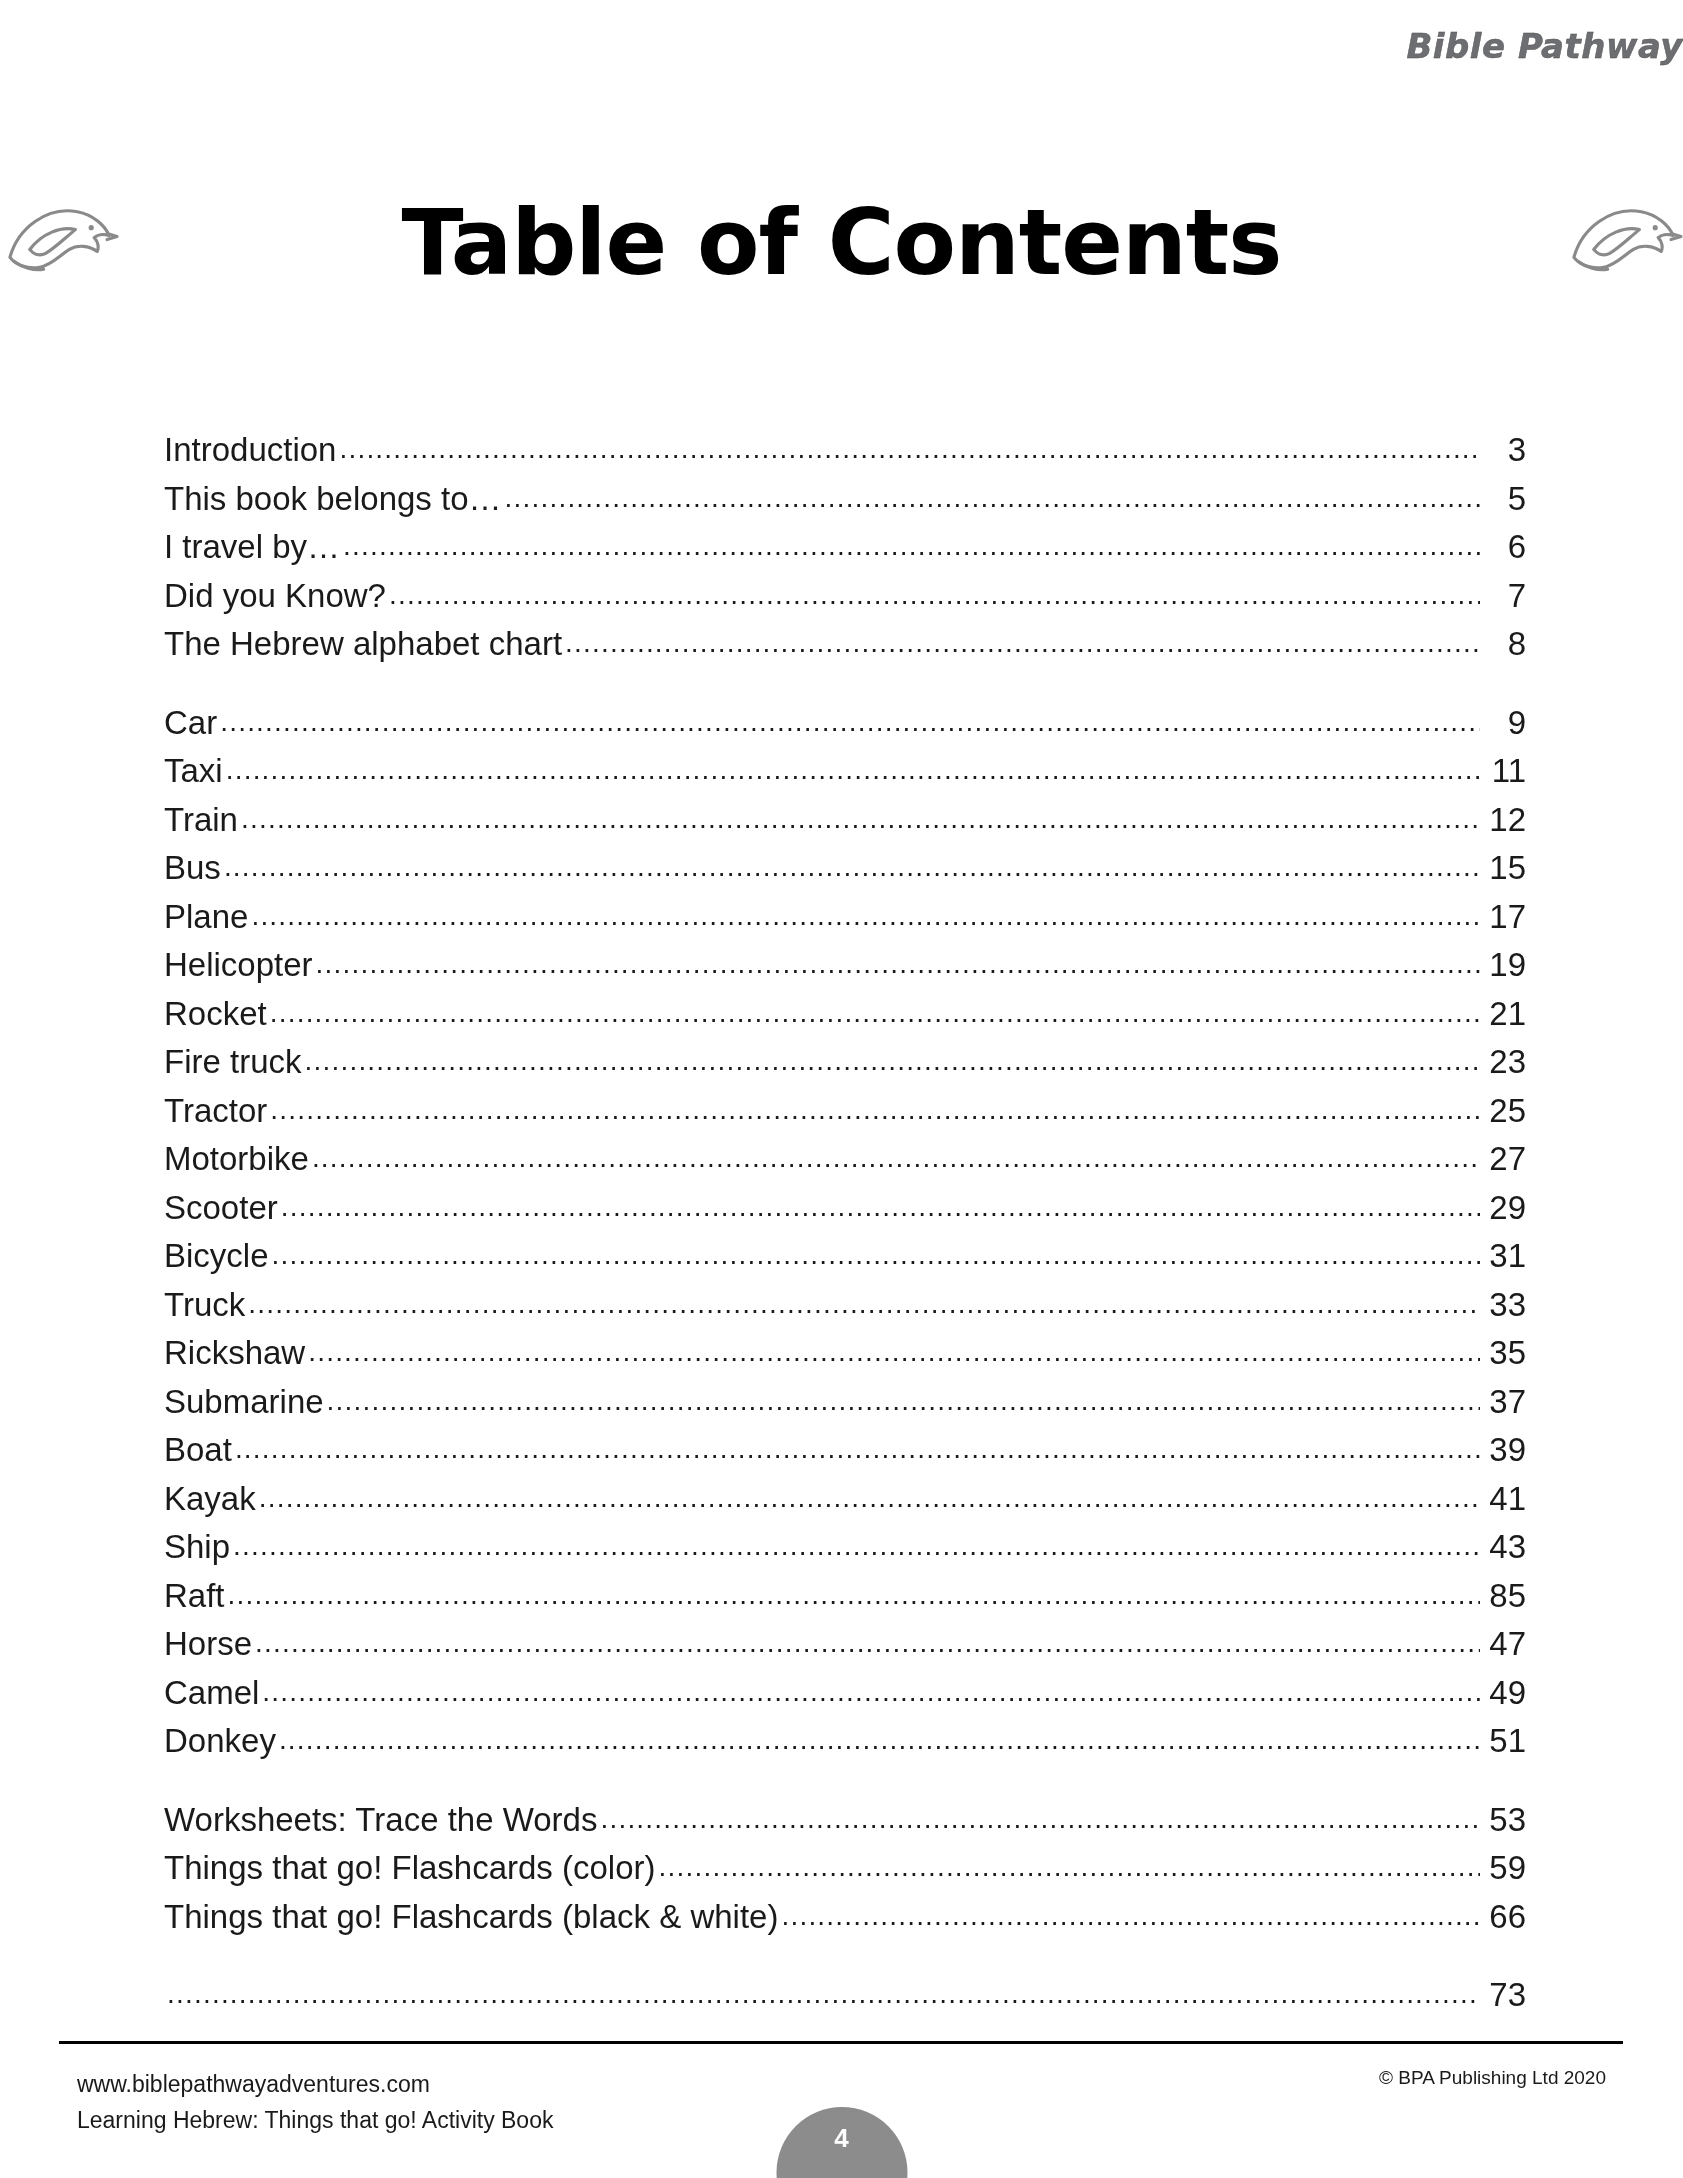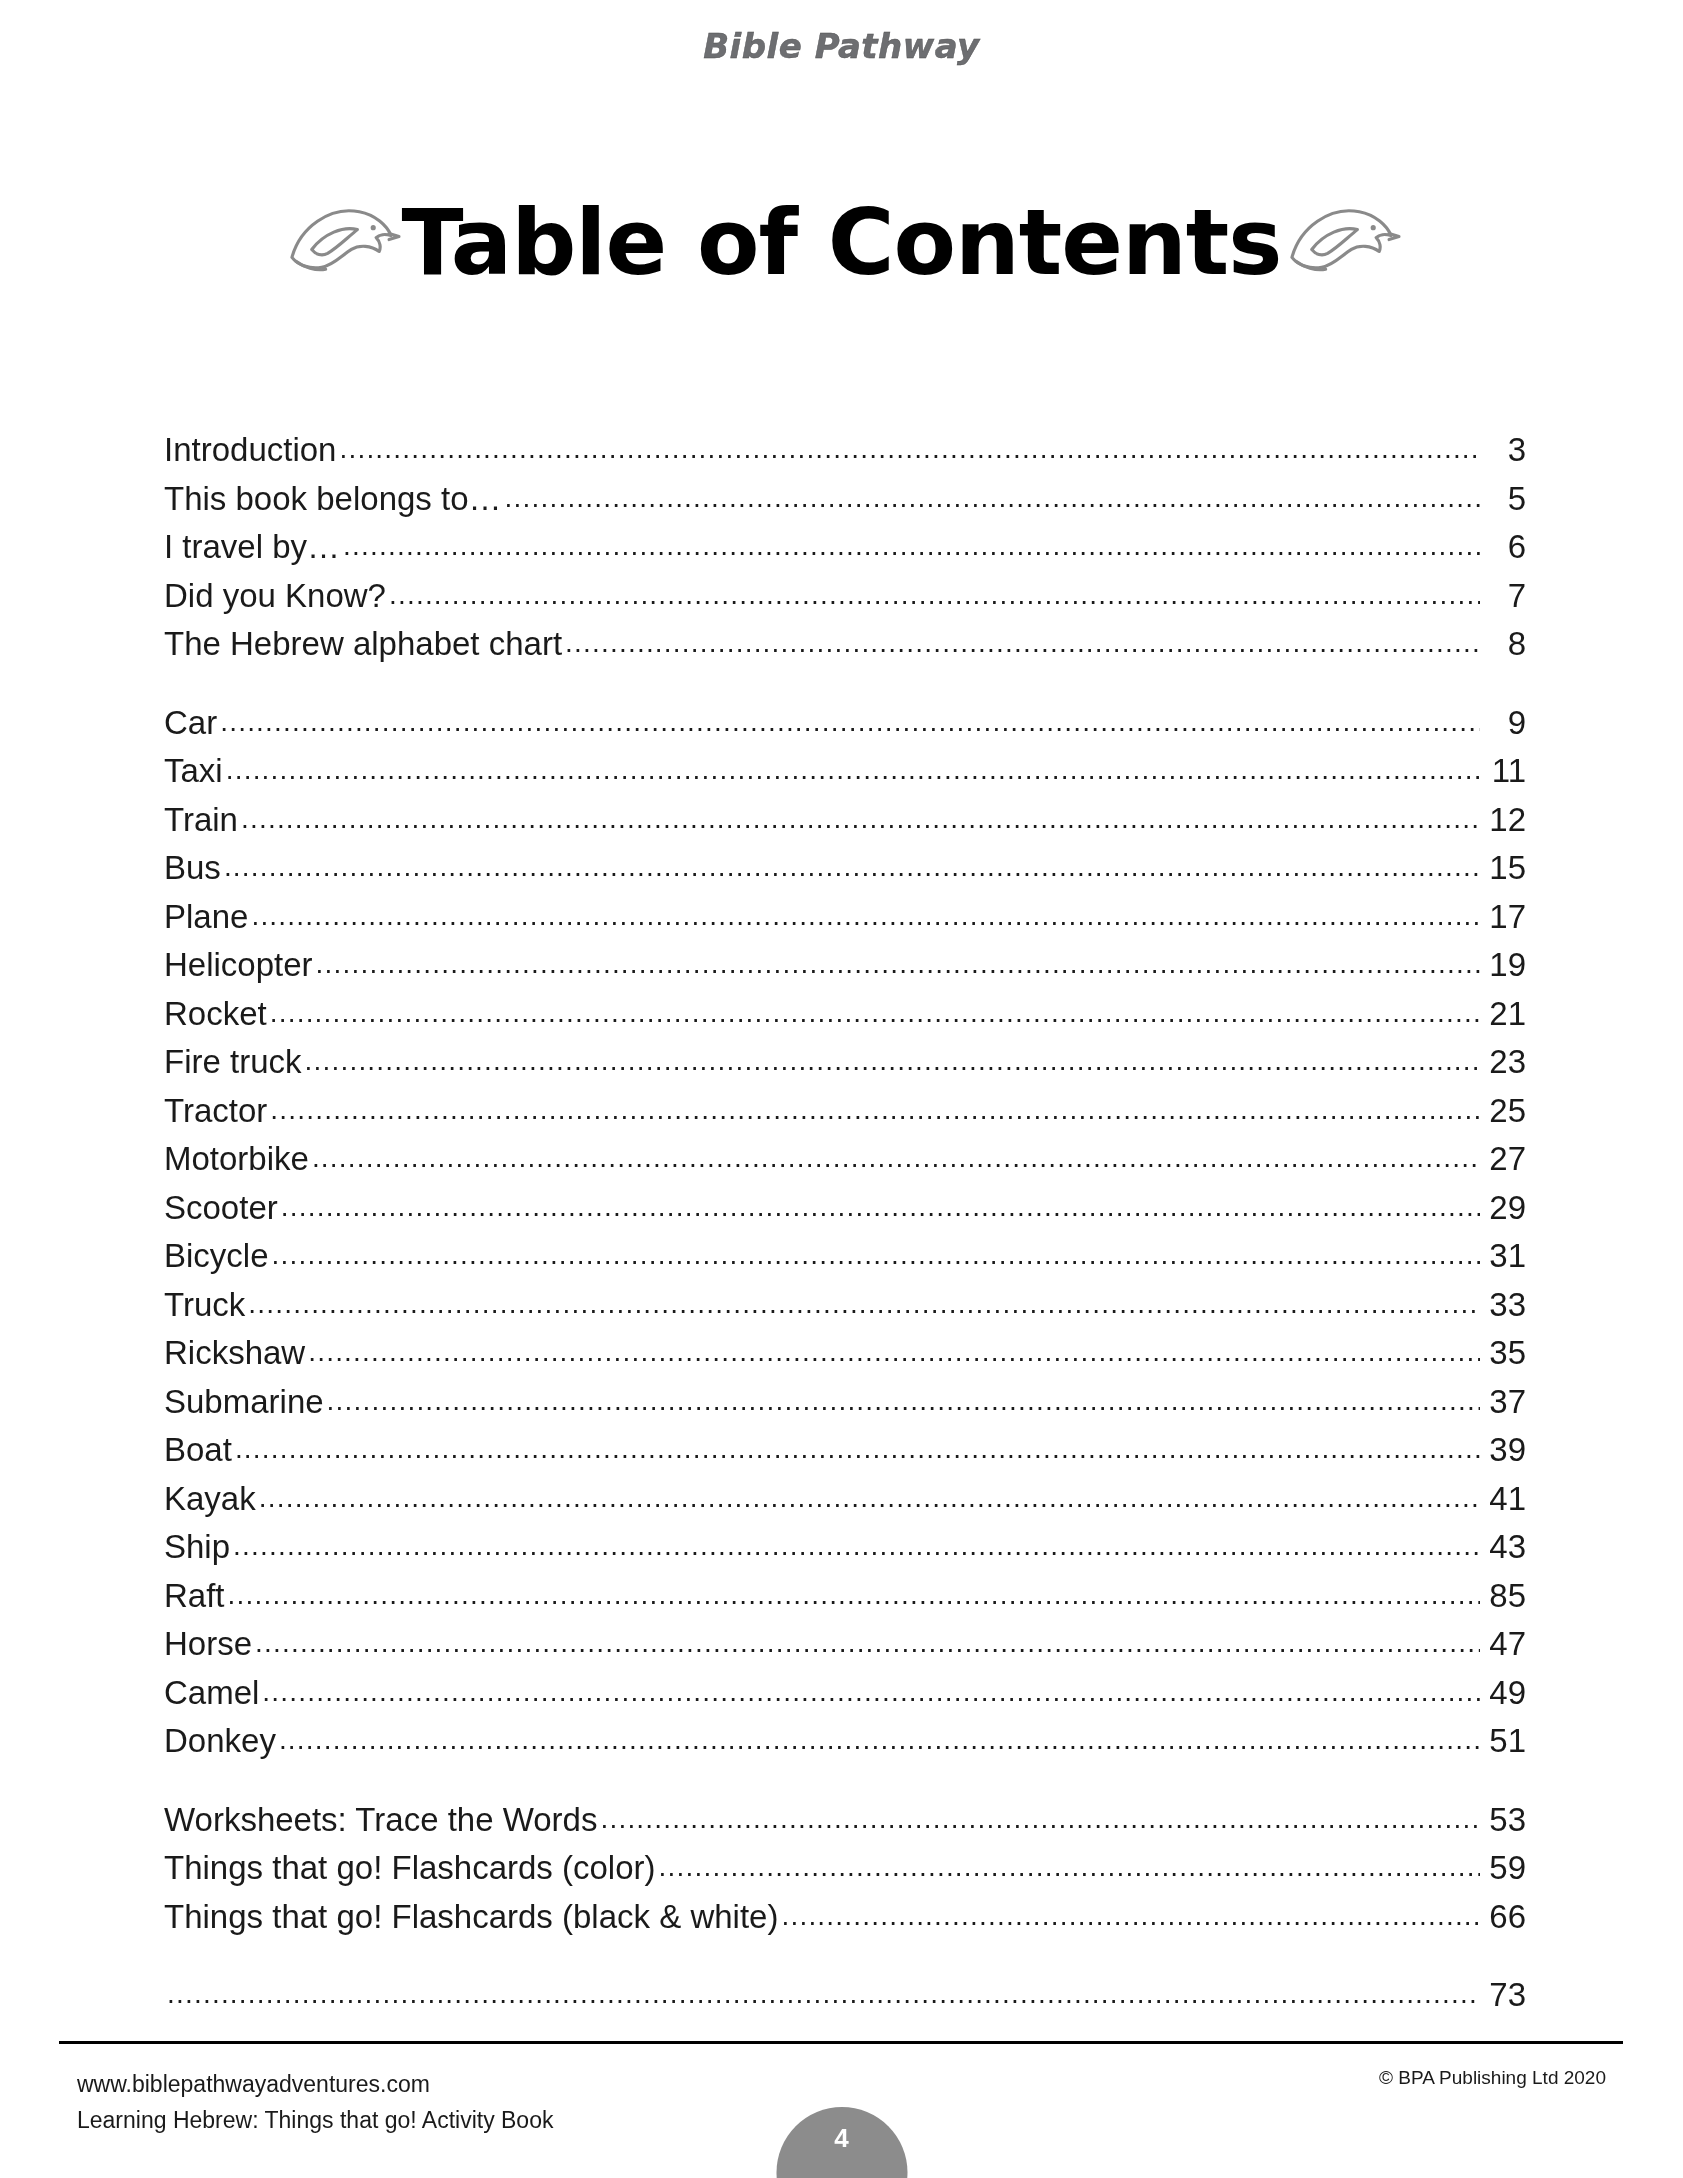--- a/index.html
+++ b/index.html
@@ -24,41 +24,42 @@
     width: 1683px;
     text-align: center;
   }
   .logo-line1 {
     font-family: "DejaVu Sans", sans-serif;
     font-size: 34px;
     font-weight: bold;
     font-style: italic;
     letter-spacing: 0.5px;
     color: #6d6e71;
+    text-align: right;
     -webkit-text-stroke: 0.4px #4d4d4f;
   }
   .logo-line2 {
     font-family: "DejaVu Sans", sans-serif;
     font-size: 46px;
     font-weight: bold;
     font-style: italic;
     letter-spacing: 0.5px;
     color: #ef7a21;
     margin-top: -6px;
   }
 
   
   .title-row {
     position: absolute;
     top: 188px;
     left: 0;
     width: 1683px;
     display: flex;
     align-items: center;
-    justify-content: center;
+    justify-content: space-between;
   }
   .page-title {
     font-family: "DejaVu Sans", sans-serif;
     font-size: 91px;
     font-weight: bold;
     letter-spacing: -1px;
     line-height: 1;
     white-space: nowrap;
   }
   .dove {

